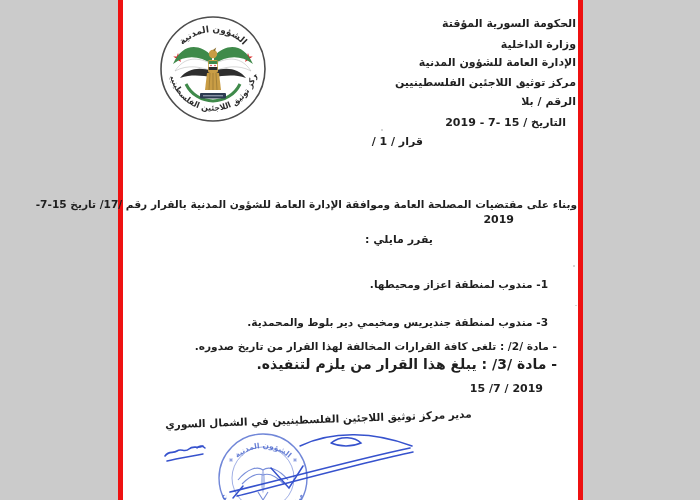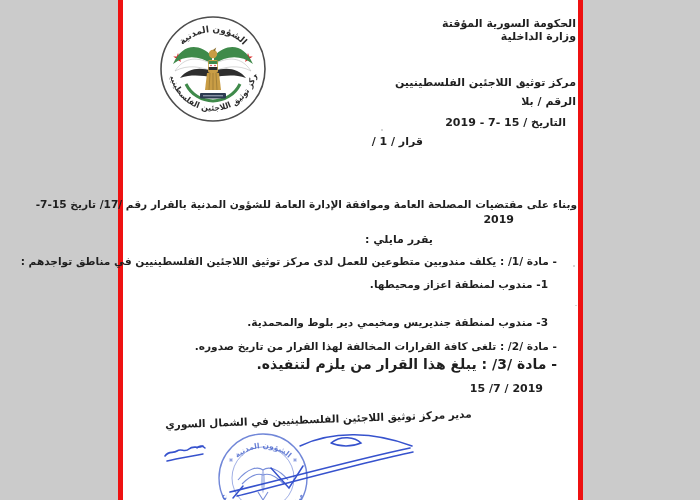--- a/index.html
+++ b/index.html
@@ -13,21 +13,21 @@
     background:#ffffff;
     border-left:5px solid #ee1111;border-right:5px solid #ee1111;
     direction:rtl;
   }
   .tline{
     position:absolute;white-space:nowrap;
     font-weight:700;color:#1f1f1f;font-size:11px;line-height:14px;
   }
   
   .h0{top:17px;right:2px;}
-  .h1{top:30px;right:2px;margin-left:40px;}
+  .h1{top:38px;right:2px;margin-left:40px;}
   .h2{top:56px;right:2px;}
   .h3{top:76px;right:2px;}
   .h4{top:95px;right:2px;}
   .h5{top:116px;right:12px;}
   
   .decree-no{top:135px;right:155px;}
   .b1{top:177px;right:1px;}
   .b2{top:197px;right:1px;font-size:10.6px;}
   .b2w{top:213px;right:64px;}
   .decides{top:233px;right:145px;}
@@ -94,29 +94,29 @@
         <path d="M49,59 L61,59 L63,76 L47,76 Z" fill="#c99d45"></path>
         <path d="M52,59 L51,76 M55,59 L55,76 M58,59 L59,76" stroke="#8a6d2f" stroke-width="0.6"></path>
       </g>
       <path d="M28,70 A 30,30 0 0 0 82,70" stroke="#3f8a4a" stroke-width="3" fill="none"></path>
       <rect x="42" y="79" width="26" height="5.5" rx="1" fill="#2c3b52"></rect>
       <path d="M45,81.8 h20" stroke="#cfd8e6" stroke-width="0.8"></path>
     </svg>
 
     <div class="tline h0">الحكومة السورية المؤقتة</div>
     <div class="tline h1">وزارة الداخلية</div>
+    <div class="tline h2">الإدارة العامة للشؤون المدنية</div>
     <div class="tline h3">مركز توثيق اللاجئين الفلسطينيين</div>
     <div class="tline h4">الرقم / بلا</div>
     <div class="tline h5">التاريخ / 15 -7 - 2019</div>
 
     <div class="tline decree-no">قرار / 1 /</div>
     <div class="tline b2">وبناء على مقتضيات المصلحة العامة وموافقة الإدارة العامة للشؤون المدنية بالقرار رقم /17/ تاريخ 15-7-</div>
     <div class="tline b2w">2019</div>
     <div class="tline decides">يقرر مايلي :</div>
-    <div class="tline a1">- مادة /1/ : يكلف مندوبين متطوعين للعمل لدى مركز توثيق اللاجئين الفلسطينيين في مناطق تواجدهم :</div>
     <div class="tline i1">1- مندوب لمنطقة اعزاز ومحيطها.</div>
     <div class="tline i3">3- مندوب لمنطقة جنديريس ومخيمي دير بلوط والمحمدية.</div>
     <div class="tline a2">- مادة /2/ : تلغى كافة القرارات المخالفة لهذا القرار من تاريخ صدوره.</div>
     <div class="tline a3">- مادة /3/ : يبلغ هذا القرار من يلزم لتنفيذه.</div>
     <div class="tline fdate">2019 / 7/ 15</div>
 
     <div class="tline ftitle">مدير مركز توثيق اللاجئين الفلسطينيين في الشمال السوري</div>
 
     <svg class="stamp-svg" width="110" height="72" viewBox="0 0 110 72" opacity="0.85">
       <defs>

